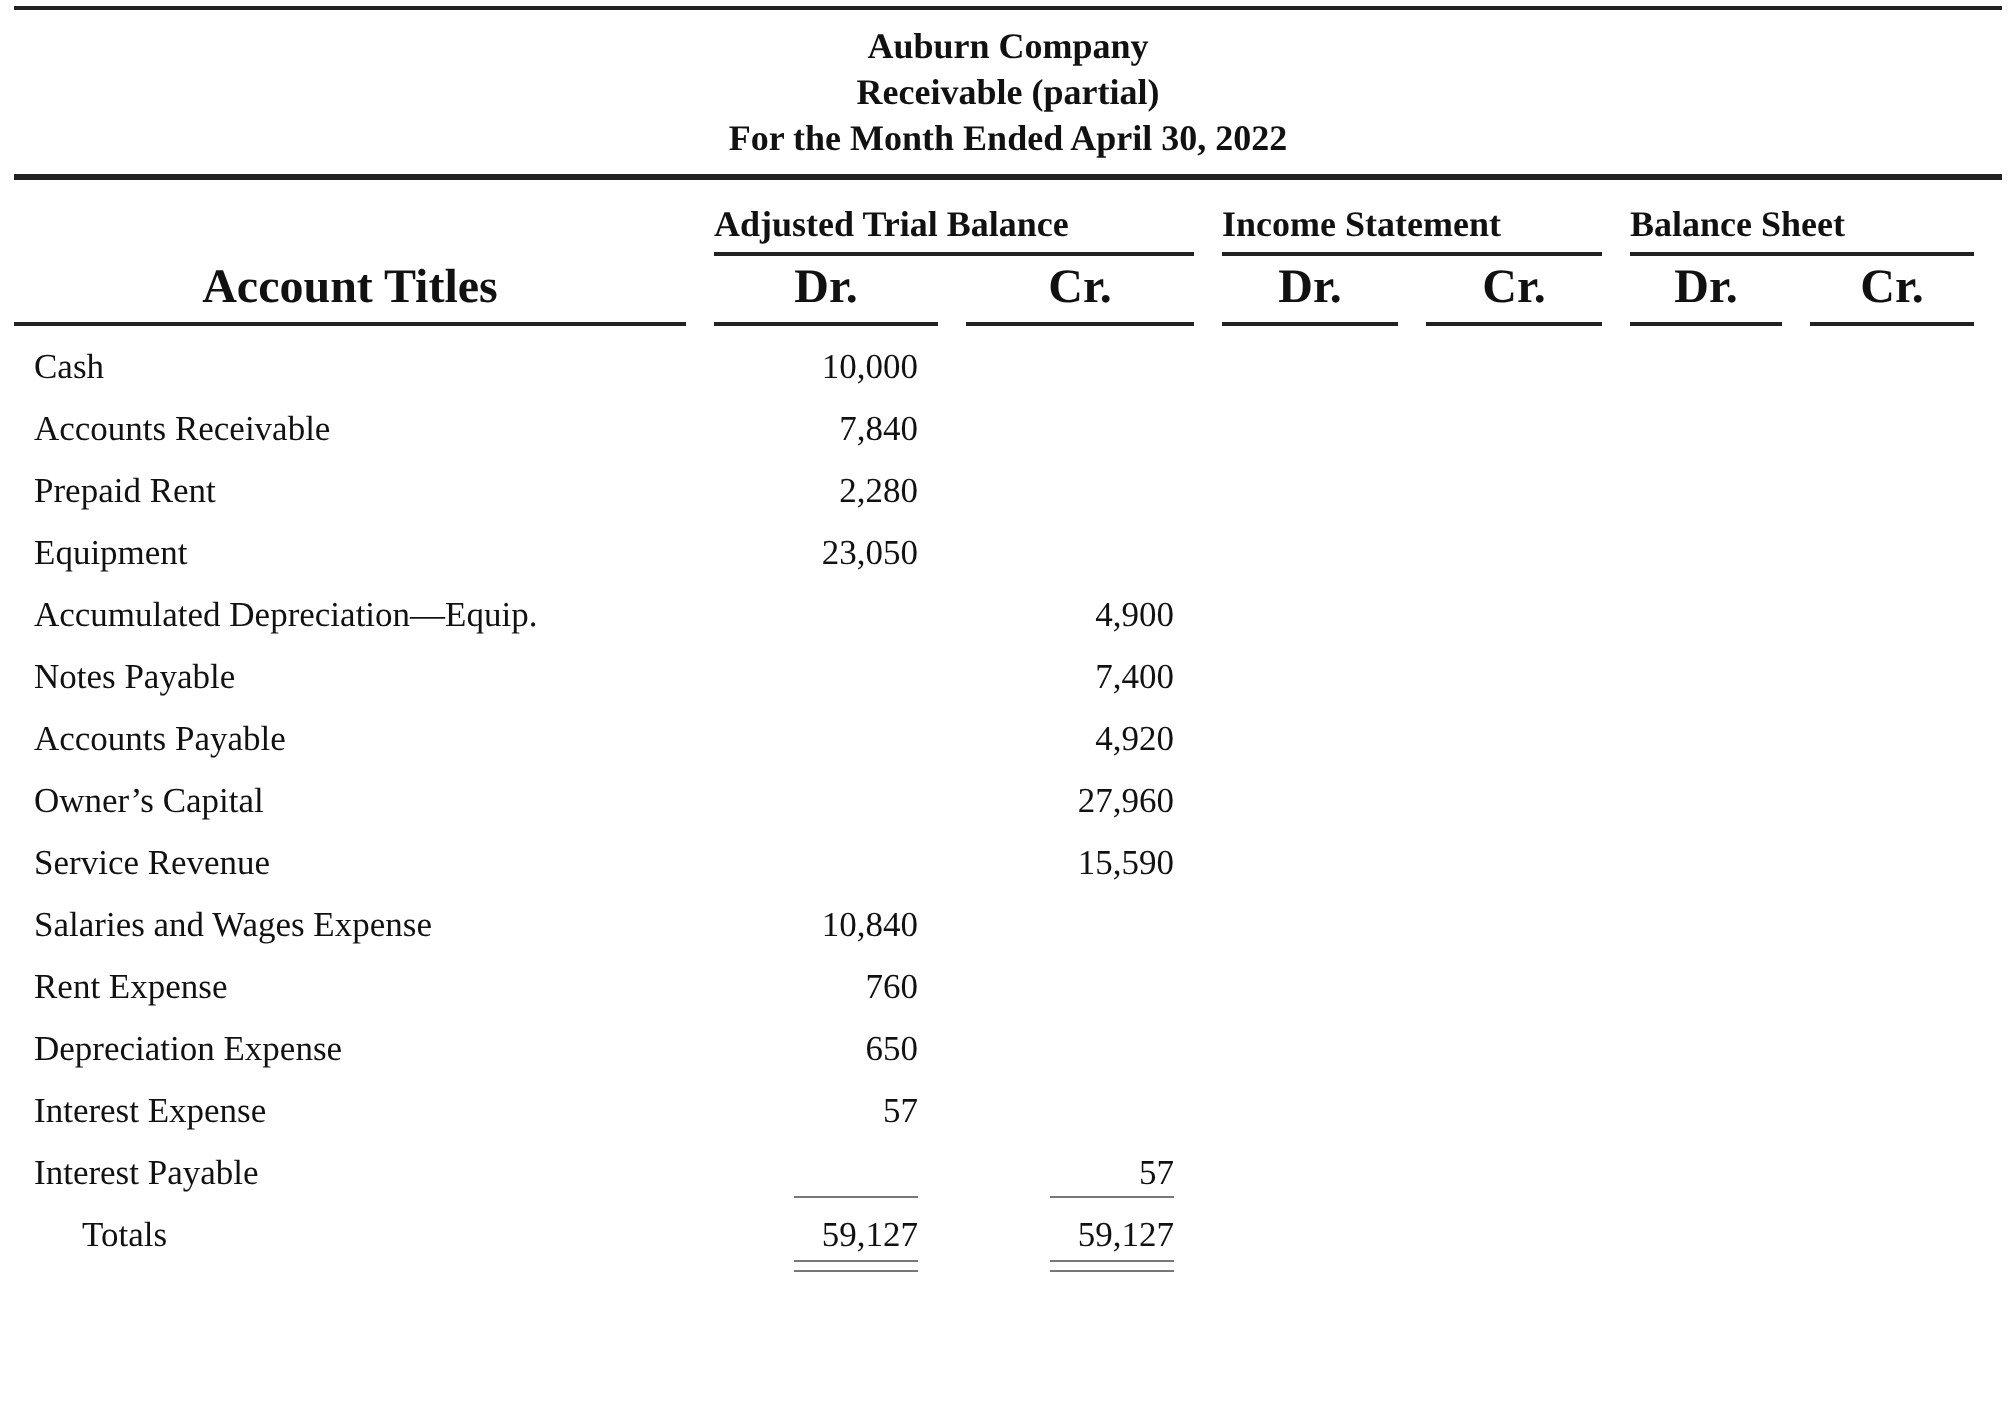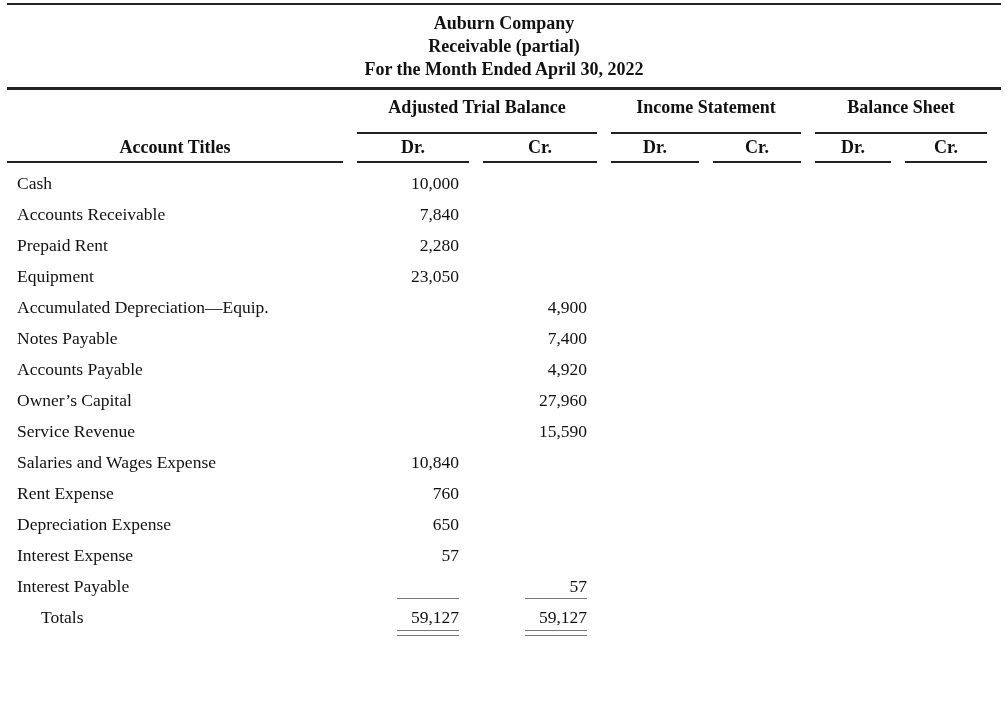--- a/index.html
+++ b/index.html
@@ -19,30 +19,30 @@
     padding: 7px 0 6px 0;
   }
   .grid-row {
     display: grid;
     grid-template-columns: 336px 112px 114px 88px 88px 76px 82px;
     column-gap: 14px;
     align-items: end;
   }
   .group-row { margin-top: 7px; }
   .group-cell {
-    font-weight: bold; font-size: 18px; text-align: center;
-    border-bottom: 2px solid #222; padding-bottom: 14px;
+    font-weight: bold; font-size: 18px; text-align: left;
+    border-bottom: 2px solid #222; padding-bottom: 3px;
     white-space: nowrap;
   }
   .g1 { grid-column: 2 / 4; }
   .g2 { grid-column: 4 / 6; }
   .g3 { grid-column: 6 / 8; }
   .subhead-row { margin-top: 3px; }
   .account-head, .drcr {
-    font-weight: bold; font-size: 18px; text-align: center;
+    font-weight: bold; font-size: 24px; text-align: center;
     border-bottom: 2px solid #222; padding-bottom: 3px;
   }
   .rows { margin-top: 5px; }
   .cell { position: relative; height: 31px; line-height: 31px; font-size: 17.5px; white-space: nowrap; }
   .title { padding-left: 10px; }
   .num { text-align: right; padding-right: 10px; }
   .single-rule::after {
     content: ""; position: absolute; right: 10px; bottom: 3px;
     width: 62px; border-top: 1.5px solid #777;
   }

